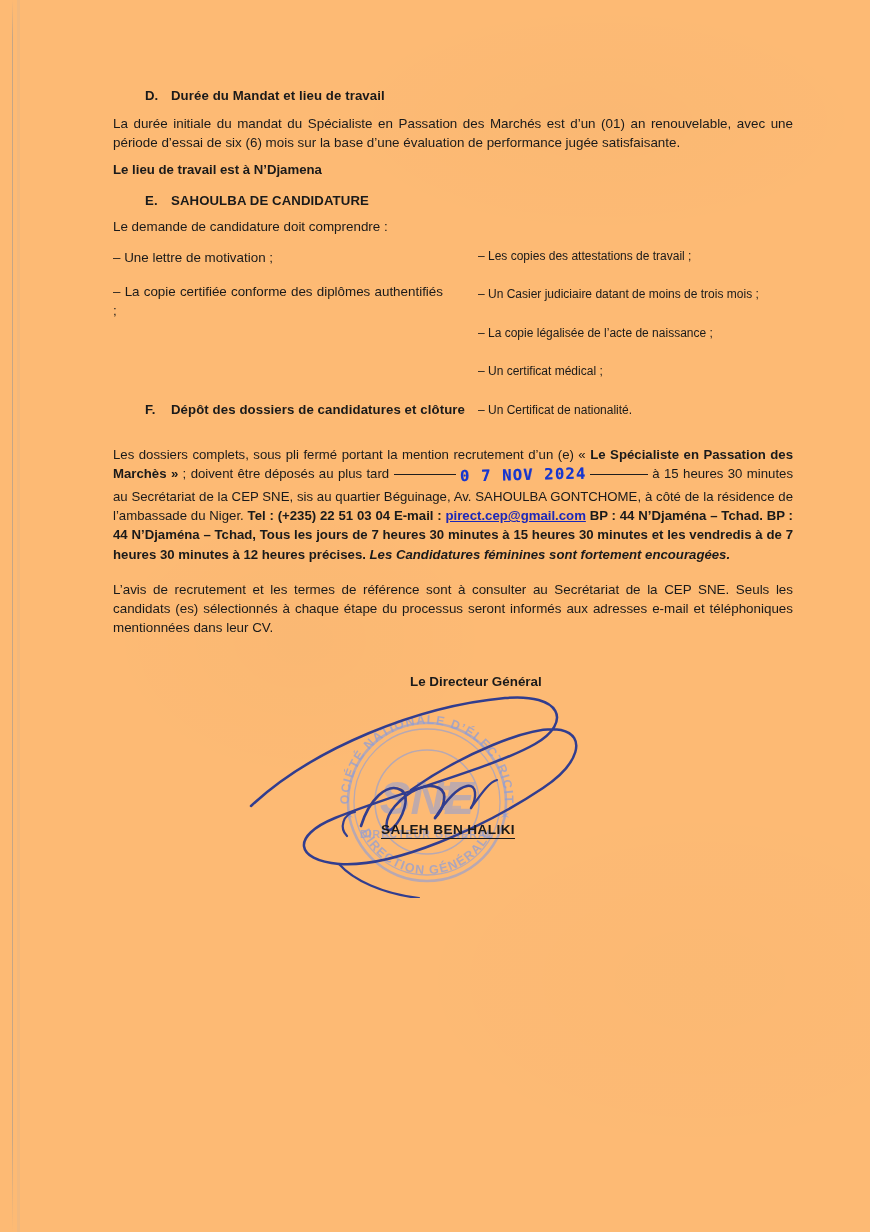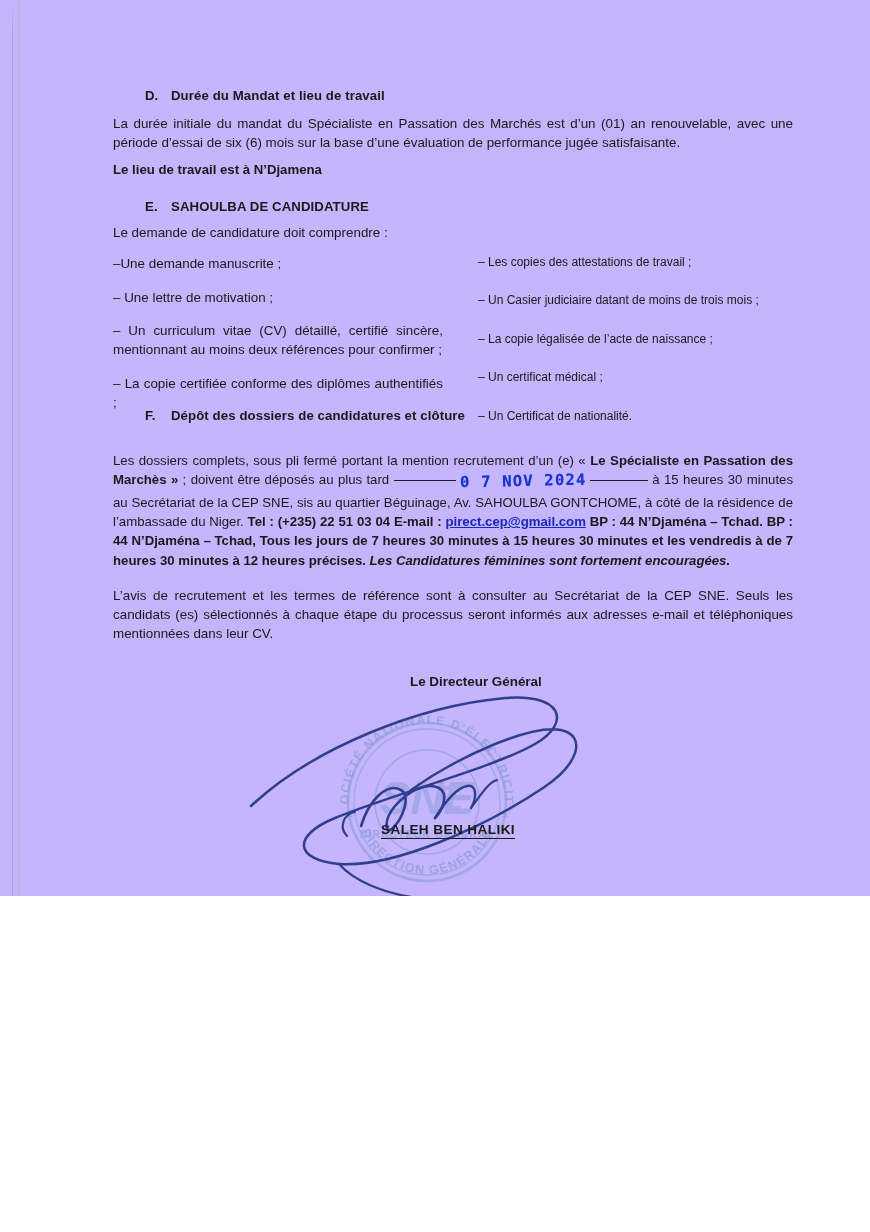--- a/index.html
+++ b/index.html
@@ -5,22 +5,22 @@
 <style>
   html, body {
     margin: 0;
     padding: 0;
     background: #ffffff;
   }
 
   .page {
     position: relative;
     width: 870px;
-    height: 896px;
-    background: #c4b5fd;
+    height: 1232px;
+    background: #fdba74;
     overflow: hidden;
     font-family: "Liberation Sans", sans-serif;
     color: #1a1a1a;
     -webkit-font-smoothing: antialiased;
   }
 
   
   .scan-streak {
     position: absolute;
     top: 0;
@@ -75,21 +75,21 @@
   p.body {
     font-size: 13.4px;
     line-height: 1.42;
     margin: 8px 0 10px 0;
     text-align: justify;
   }
 
   .strong-line {
     font-weight: bold;
     font-size: 13.2px;
-    margin: 0 0 22px 0;
+    margin: 0 0 16px 0;
   }
 
   .intro {
     font-size: 13.4px;
     margin: 0 0 14px 0;
   }
 
   
   .cols {
     position: relative;
@@ -219,23 +219,21 @@
     <p class="strong-line">Le lieu de travail est à N’Djamena</p>
 
     <h2 class="sec-head">
       <span class="letter">E.</span><span>SAHOULBA DE CANDIDATURE</span>
     </h2>
 
     <p class="intro">Le demande de candidature doit comprendre :</p>
 
     <div class="cols">
       <div class="col col-left">
-        <div class="item">–Une demande manuscrite ;</div>
         <div class="item">– Une lettre de motivation ;</div>
-        <div class="item">– Un curriculum vitae (CV) détaillé, certifié sincère, mentionnant au moins deux références pour confirmer ;</div>
         <div class="item">– La copie certifiée conforme des diplômes authentifiés ;</div>
       </div>
       <div class="col col-right">
         <div class="item">– Les copies des attestations de travail ;</div>
         <div class="item">– Un Casier judiciaire datant de moins de trois mois ;</div>
         <div class="item">– La copie légalisée de l’acte de naissance ;</div>
         <div class="item">– Un certificat médical ;</div>
         <div class="item">– Un Certificat de nationalité.</div>
       </div>
     </div>

